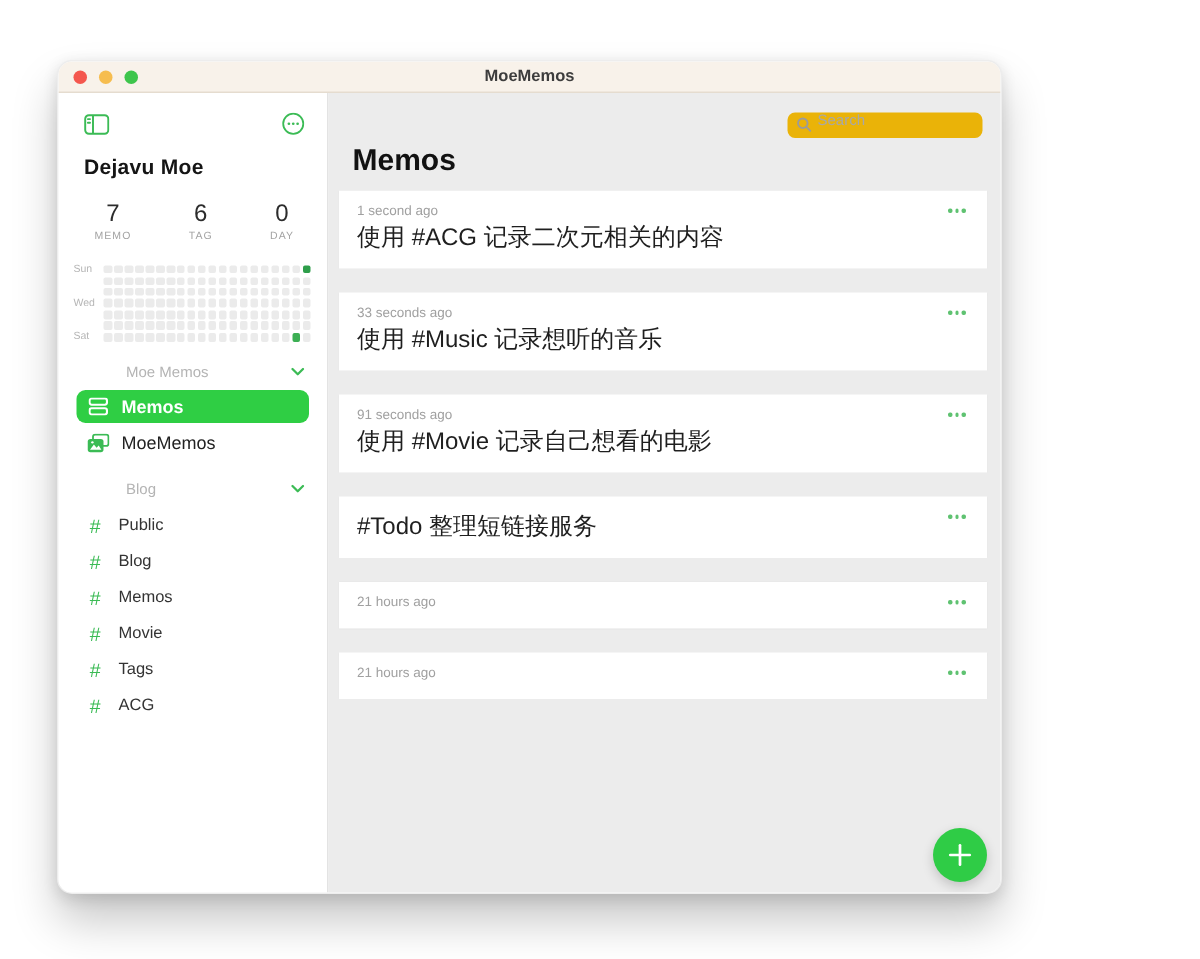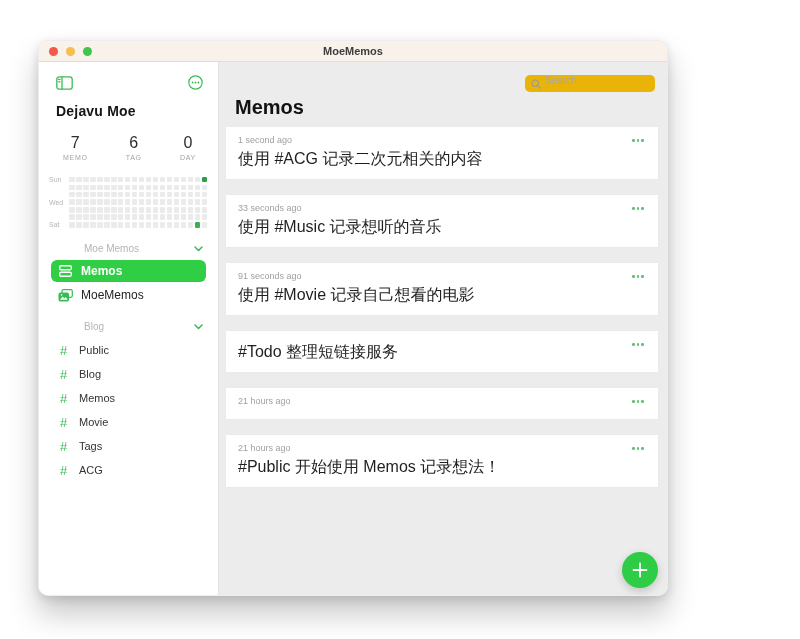--- a/index.html
+++ b/index.html
@@ -428,21 +428,20 @@
               <span class="menu-dot"></span>
             </button>
           </div>
           <div class="memo-card">
             <div class="memo-time">21 hours ago</div>
             <button class="memo-menu">
               <span class="menu-dot"></span>
               <span class="menu-dot"></span>
               <span class="menu-dot"></span>
             </button>
-            <div class="memo-text">#Public 开始使用 Memos 记录想法！</div>
           </div>
         </div>
 
       <button class="fab">
         <span>
           <svg width="16" height="16" viewBox="0 0 16 16" fill="none" stroke="#fff" stroke-width="1.8" stroke-linecap="round">
             <line x1="8" y1="1.5" x2="8" y2="14.5"></line>
             <line x1="1.5" y1="8" x2="14.5" y2="8"></line>
           </svg>
         </span>

